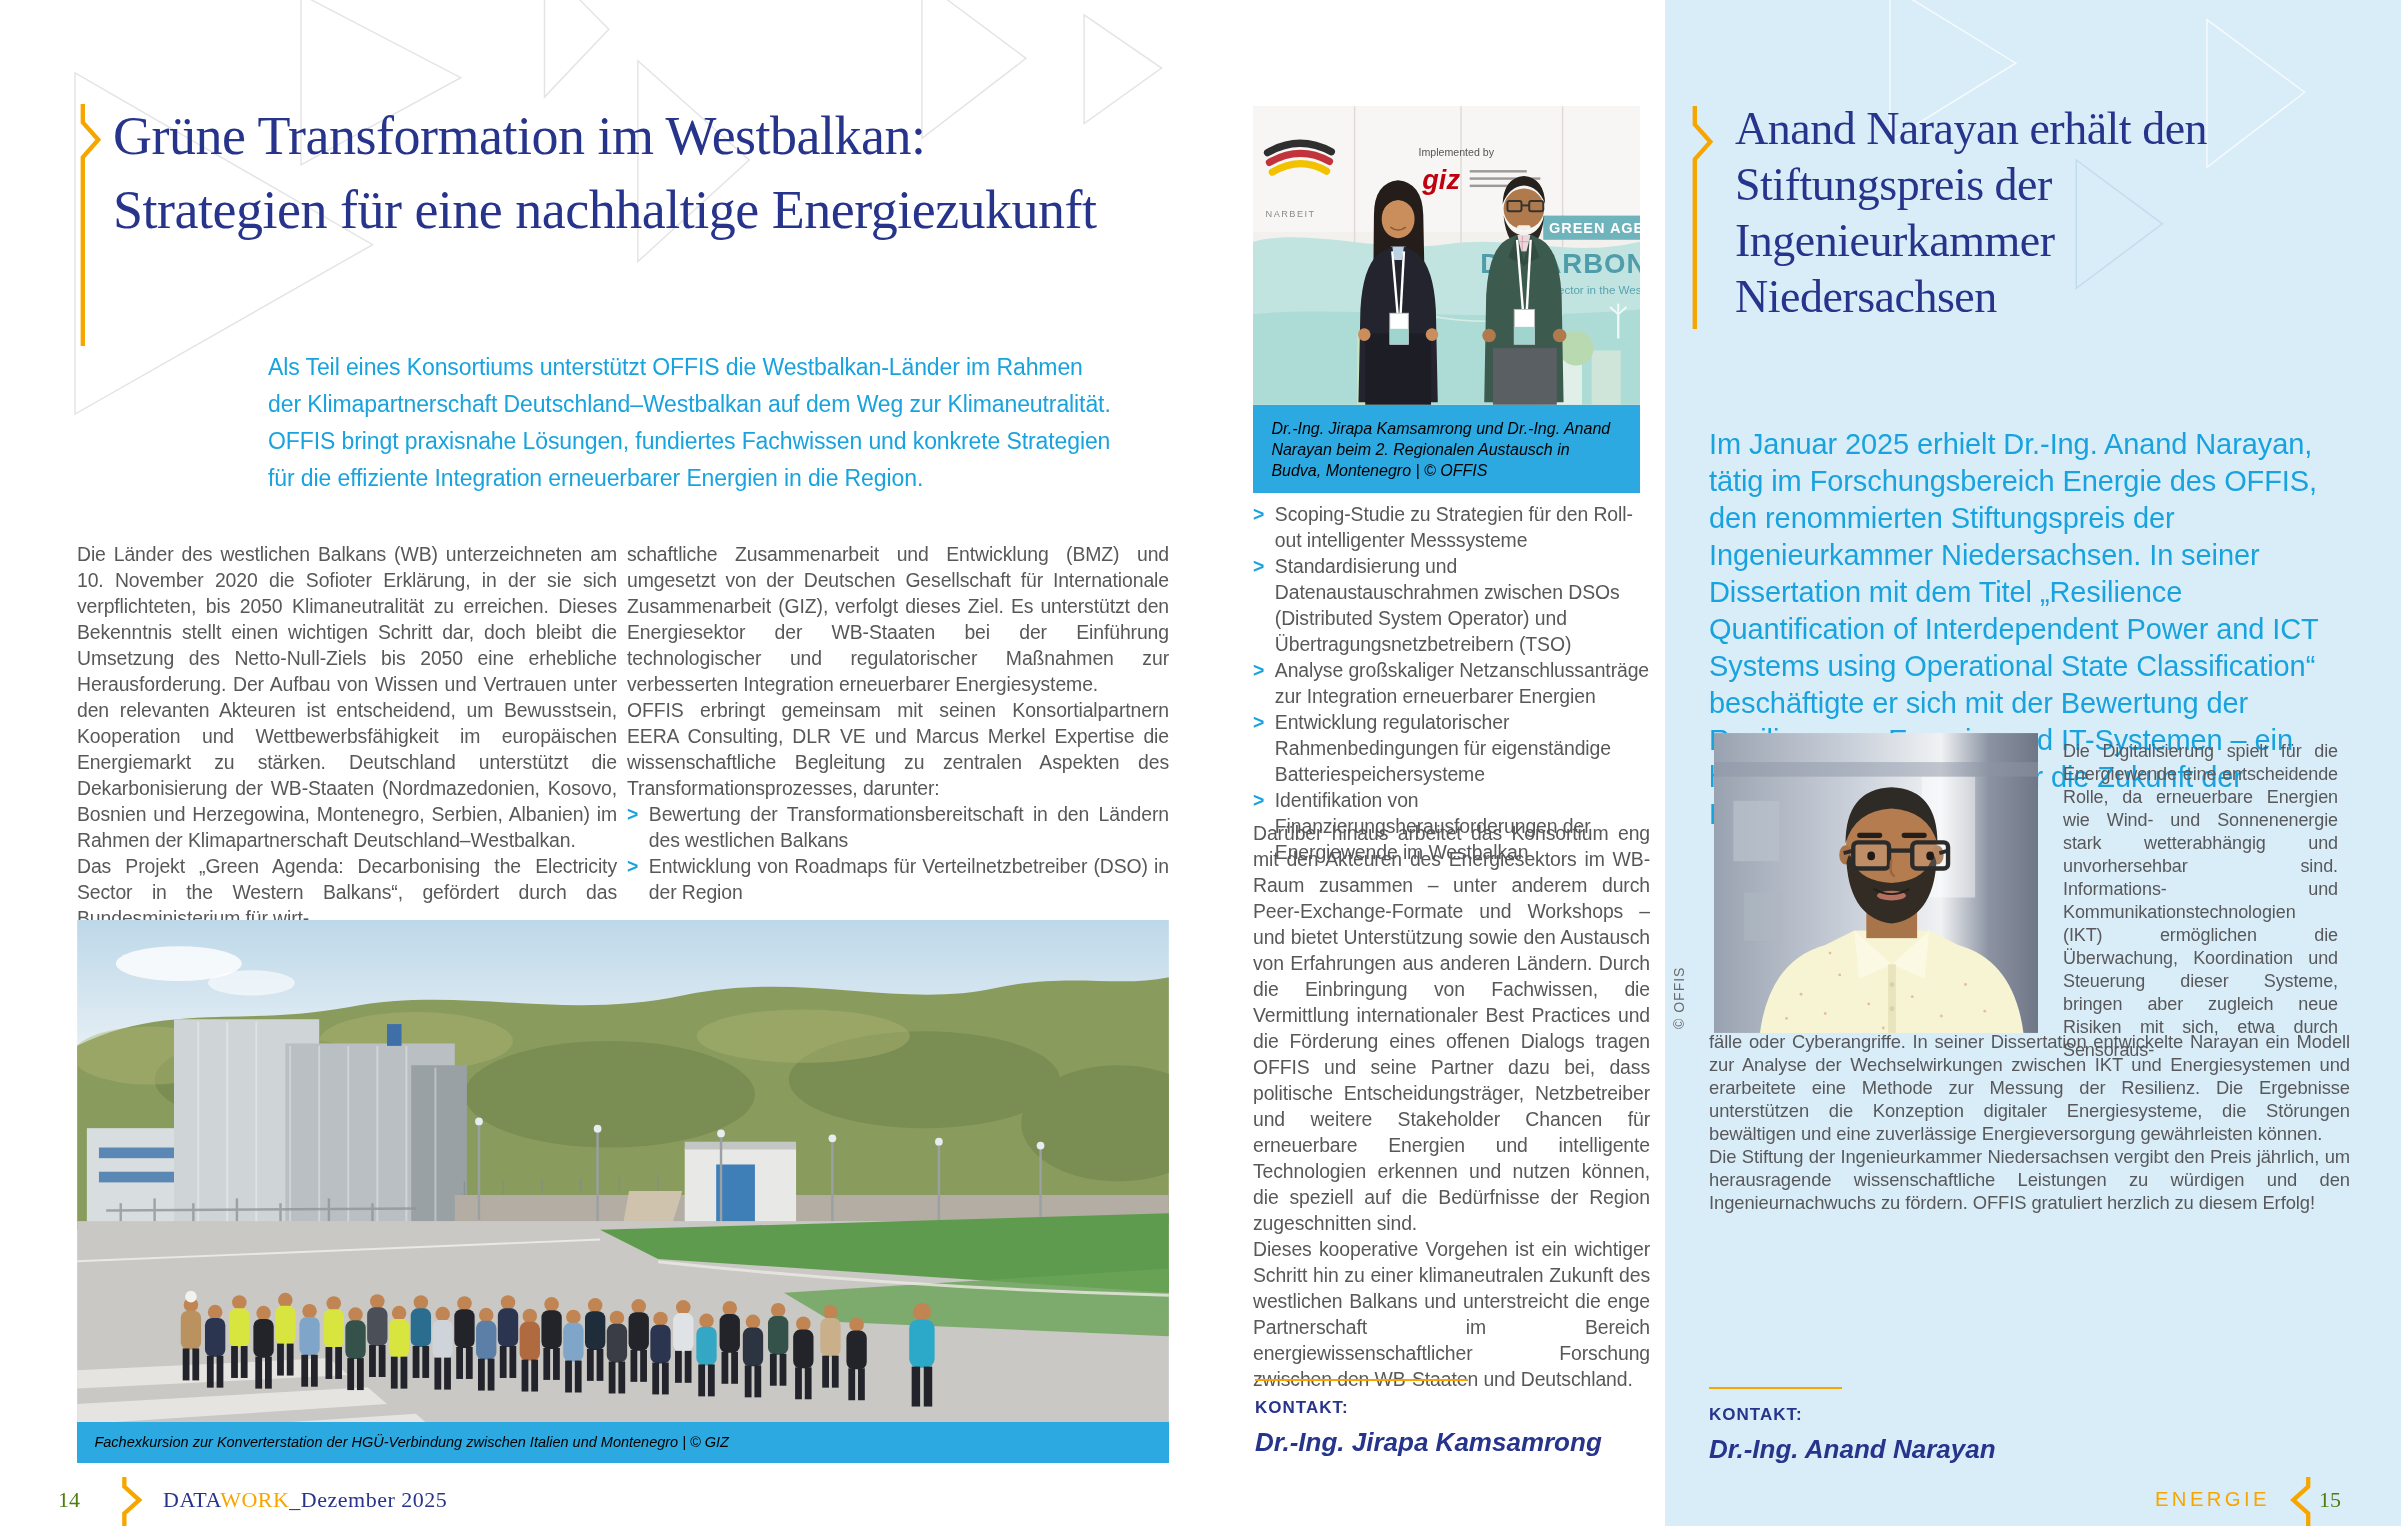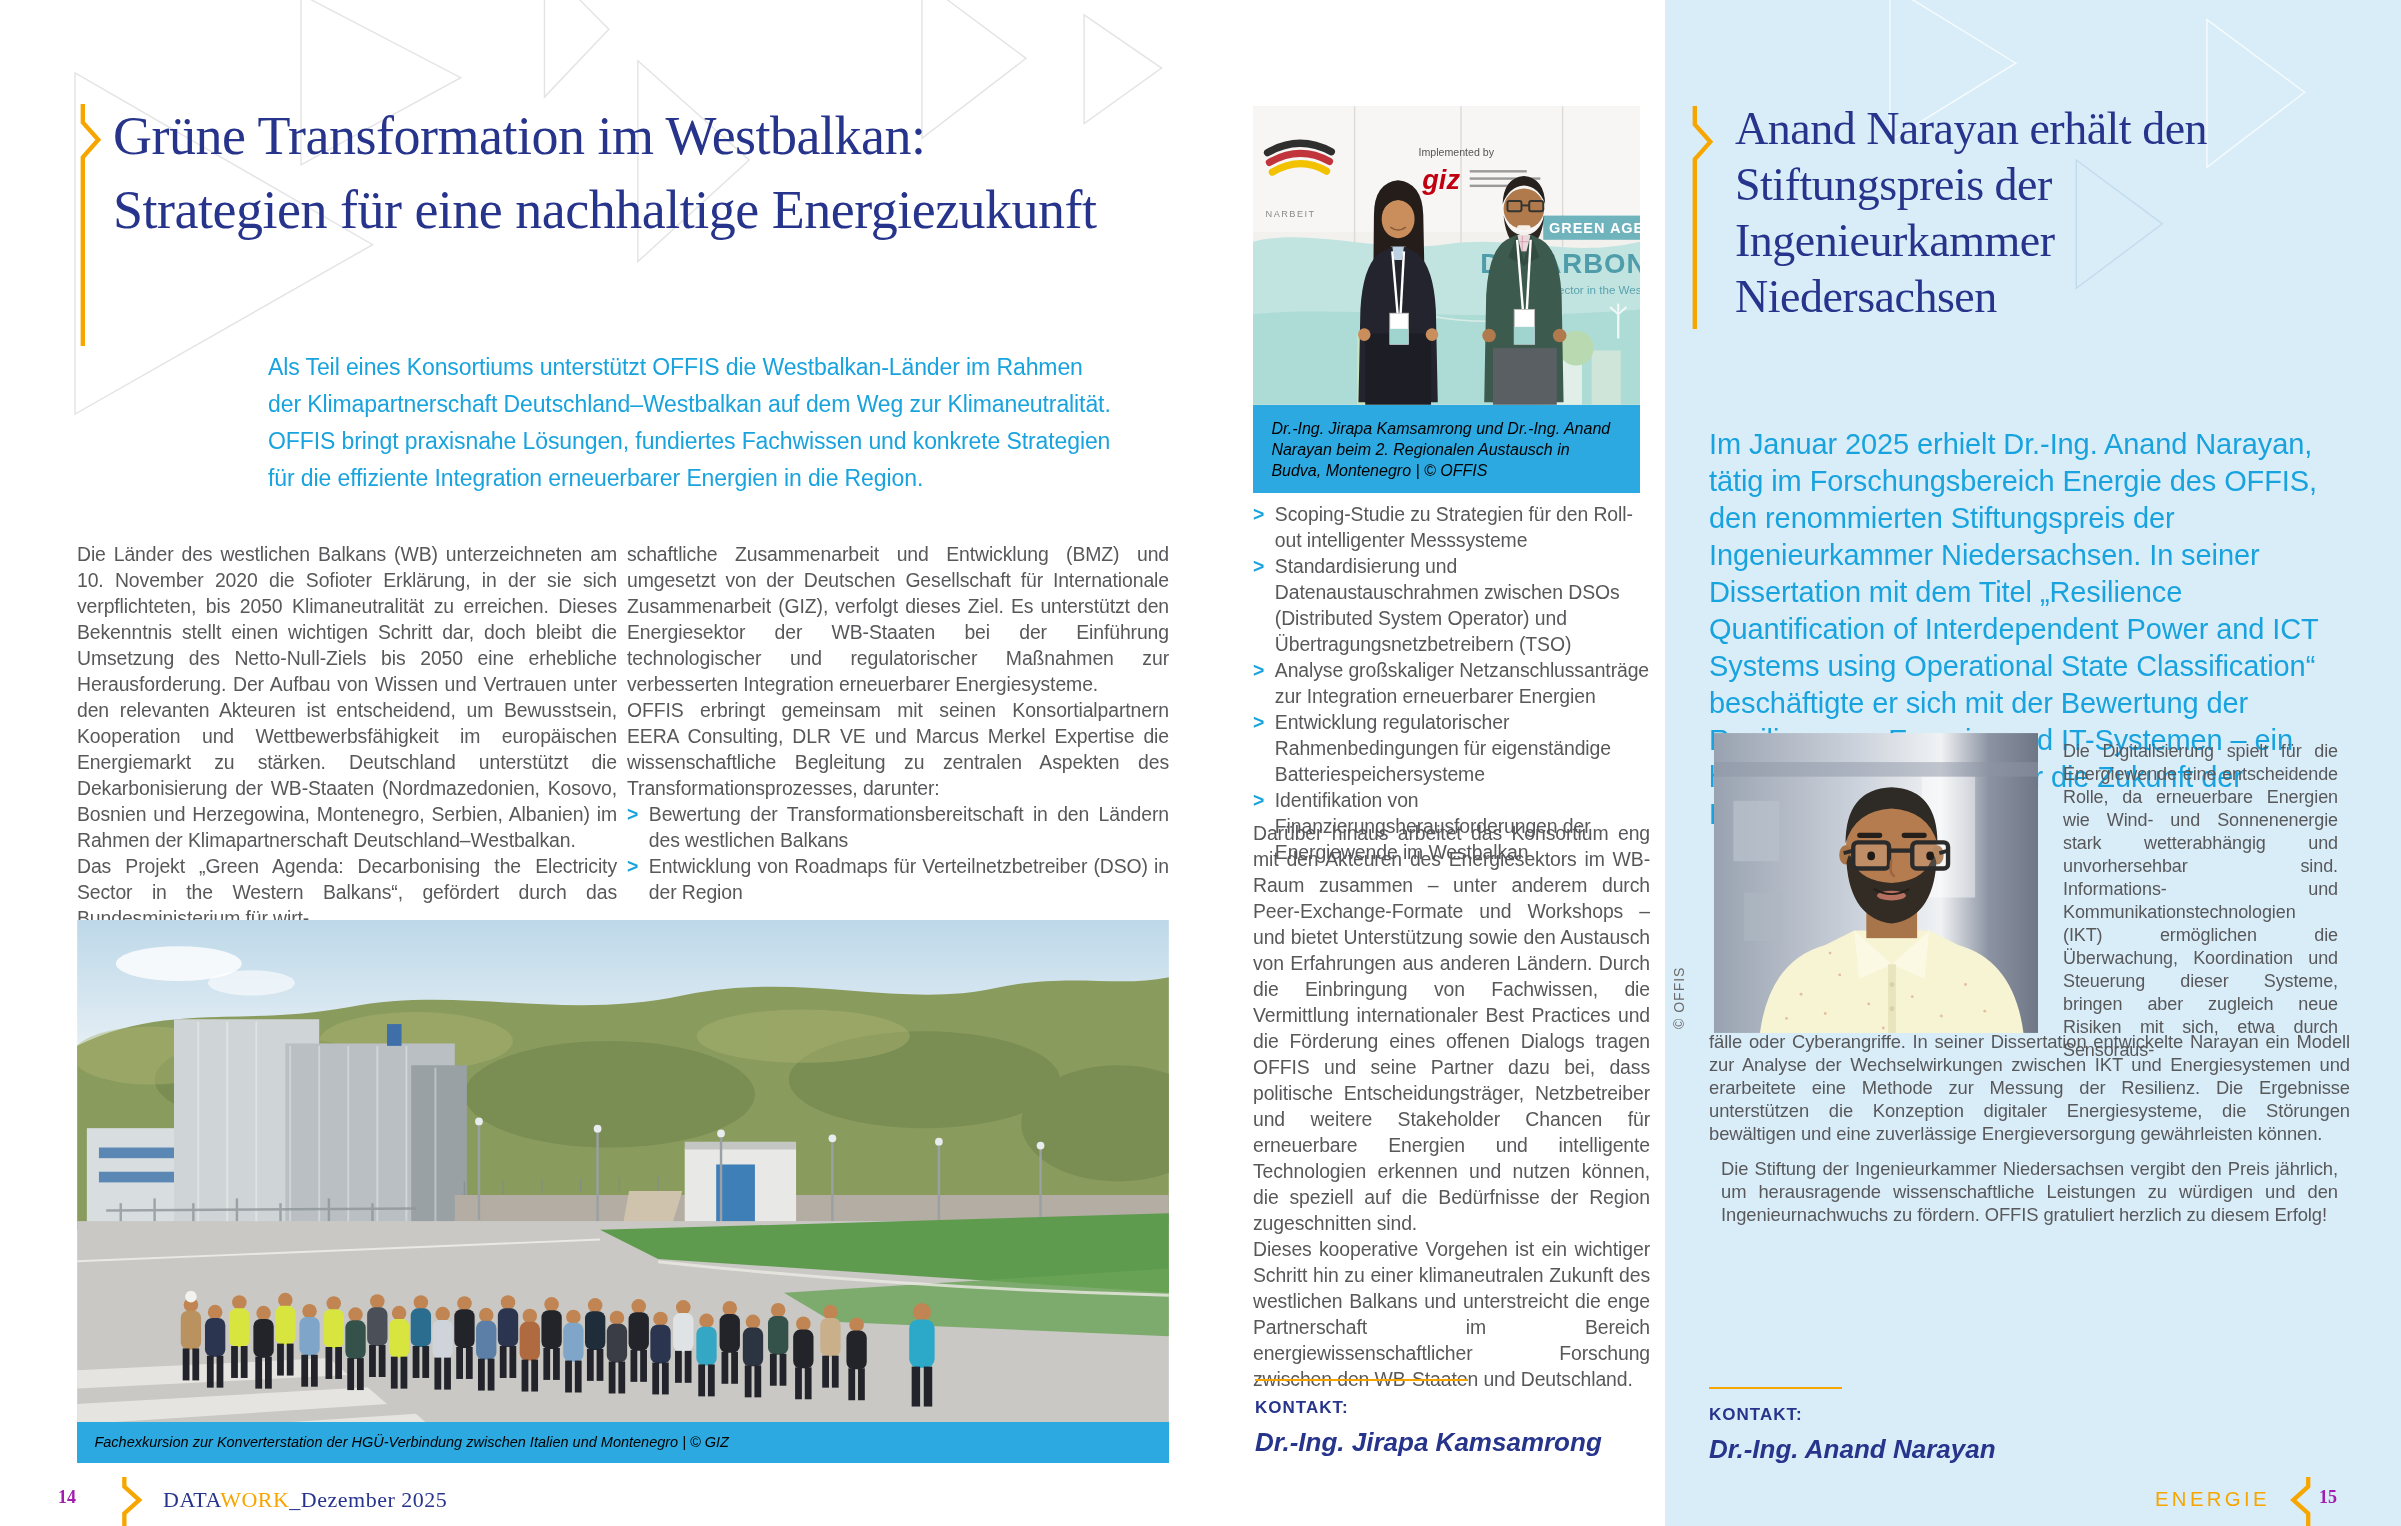--- a/index.html
+++ b/index.html
@@ -34,21 +34,21 @@
   .photo-block{overflow:hidden;}
   .caption-bar{background:#2ba9e0;color:#000000;font-style:italic;font-size:16px;line-height:21px;
                padding:12.6px 18.4px;box-sizing:border-box;}
   .photo1{left:1253px;top:106px;width:387px;}
   .photo2{left:77px;top:920px;width:1092px;height:543px;}
   .photo2 .caption-bar{position:absolute;left:0;bottom:0;width:100%;font-size:14.5px;line-height:19.4px;padding:10.6px 17.4px;}
   .photo3{left:1714px;top:733px;width:324px;height:300px;}
   .photo-credit{left:1671px;top:1029px;transform:rotate(-90deg);transform-origin:left top;
                 color:#6b6b6b;font-size:14px;letter-spacing:1px;white-space:nowrap;}
   
-  .pageno{font-family:"Liberation Serif",serif;font-size:18px;color:#a21caf;font-weight:bold;}
+  .pageno{font-family:"Liberation Serif",serif;font-size:22px;color:#4d7c0f;}
   .brand{font-family:"Liberation Serif",serif;font-size:22px;color:#27348b;letter-spacing:0.5px;white-space:nowrap;}
   .brand .w{color:#f7a600;}
   .section-label{font-size:20.3px;color:#f7a600;letter-spacing:3.4px;font-weight:500;}
   svg{display:block;}
 </style>
 </head>
 <body>
 
 <div class="abs right-bg"></div>
 
@@ -446,21 +446,21 @@
     <ellipse cx="447" cy="254" rx="8" ry="9" fill="#201a16"></ellipse>
     <path d="M367,262 Q361,292 374,296" stroke="#9a6540" stroke-width="5" fill="none"></path>
   </svg>
 </div>
 <div class="abs photo-credit">© OFFIS</div>
 
 <div class="abs r-sidecol">Die Digitalisierung spielt für die Energiewende eine entscheidende Rolle, da erneuerbare Energien wie Wind- und Sonnenenergie stark wetterabhängig und unvorhersehbar sind. Informations- und Kommunikationstechnologien (IKT) ermöglichen die Überwachung, Koordination und Steuerung dieser Systeme, bringen aber zugleich neue Risiken mit sich, etwa durch Sensoraus-</div>
 
 <div class="abs r-body">
   <p style="margin:0">fälle oder Cyberangriffe. In seiner Dissertation entwickelte Narayan ein Modell zur Analyse der Wechselwirkungen zwischen IKT und Energiesystemen und erarbeitete eine Methode zur Messung der Resilienz. Die Ergebnisse unterstützen die Konzeption digitaler Energiesysteme, die Störungen bewältigen und eine zuverlässige Energieversorgung gewährleisten können.</p>
-  <p style="margin:12px" class="par-gap">Die Stiftung der Ingenieurkammer Niedersachsen vergibt den Preis jährlich, um herausragende wissenschaftliche Leistungen zu würdigen und den Ingenieurnachwuchs zu fördern. OFFIS gratuliert herzlich zu diesem Erfolg!</p>
+  <p style="margin:0" class="par-gap">Die Stiftung der Ingenieurkammer Niedersachsen vergibt den Preis jährlich, um herausragende wissenschaftliche Leistungen zu würdigen und den Ingenieurnachwuchs zu fördern. OFFIS gratuliert herzlich zu diesem Erfolg!</p>
 </div>
 
 <div class="abs divider" style="left:1709px;top:1387px;width:133px;"></div>
 <div class="abs kontakt-label" style="left:1709px;top:1405px;">KONTAKT:</div>
 <div class="abs kontakt-name" style="left:1709px;top:1434px;">Dr.-Ing. Anand Narayan</div>
 
 <div class="abs section-label" style="right:131px;top:1488px;">ENERGIE</div>
 <svg class="abs" style="left:2284px;top:1477px;" width="34" height="49" viewBox="0 0 70 102">
   <polyline points="50,0 50,20 19,48 50,76 50,102" fill="none" stroke="#f7a600" stroke-width="9"></polyline>
 </svg>

